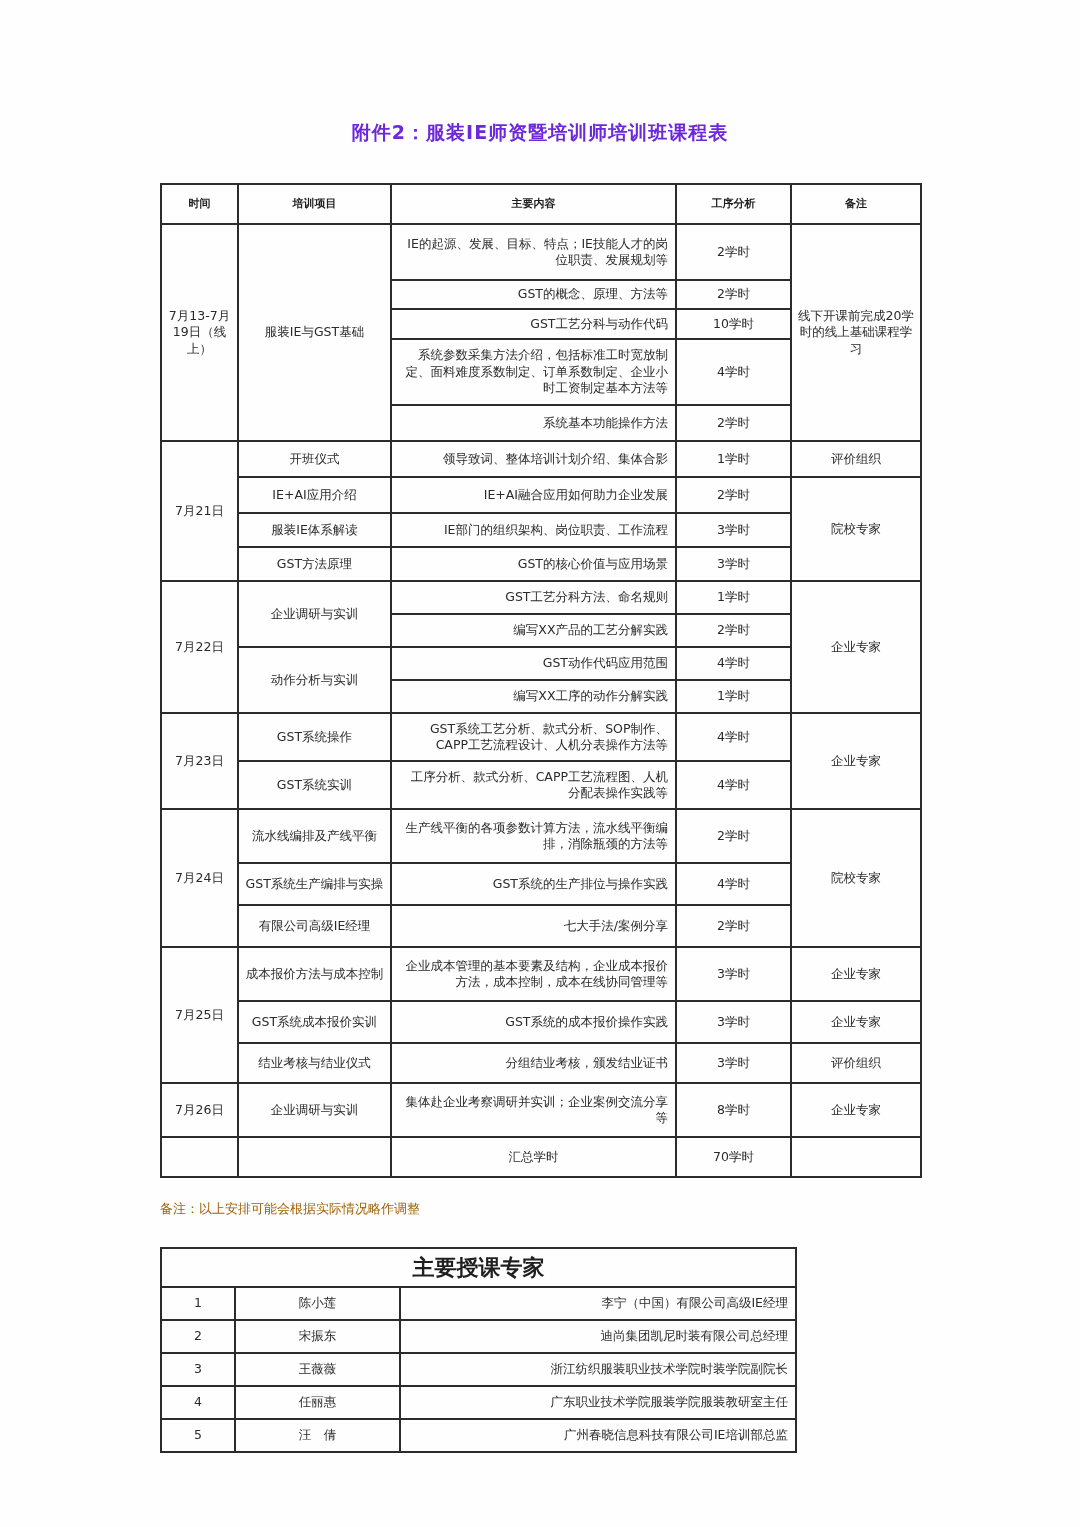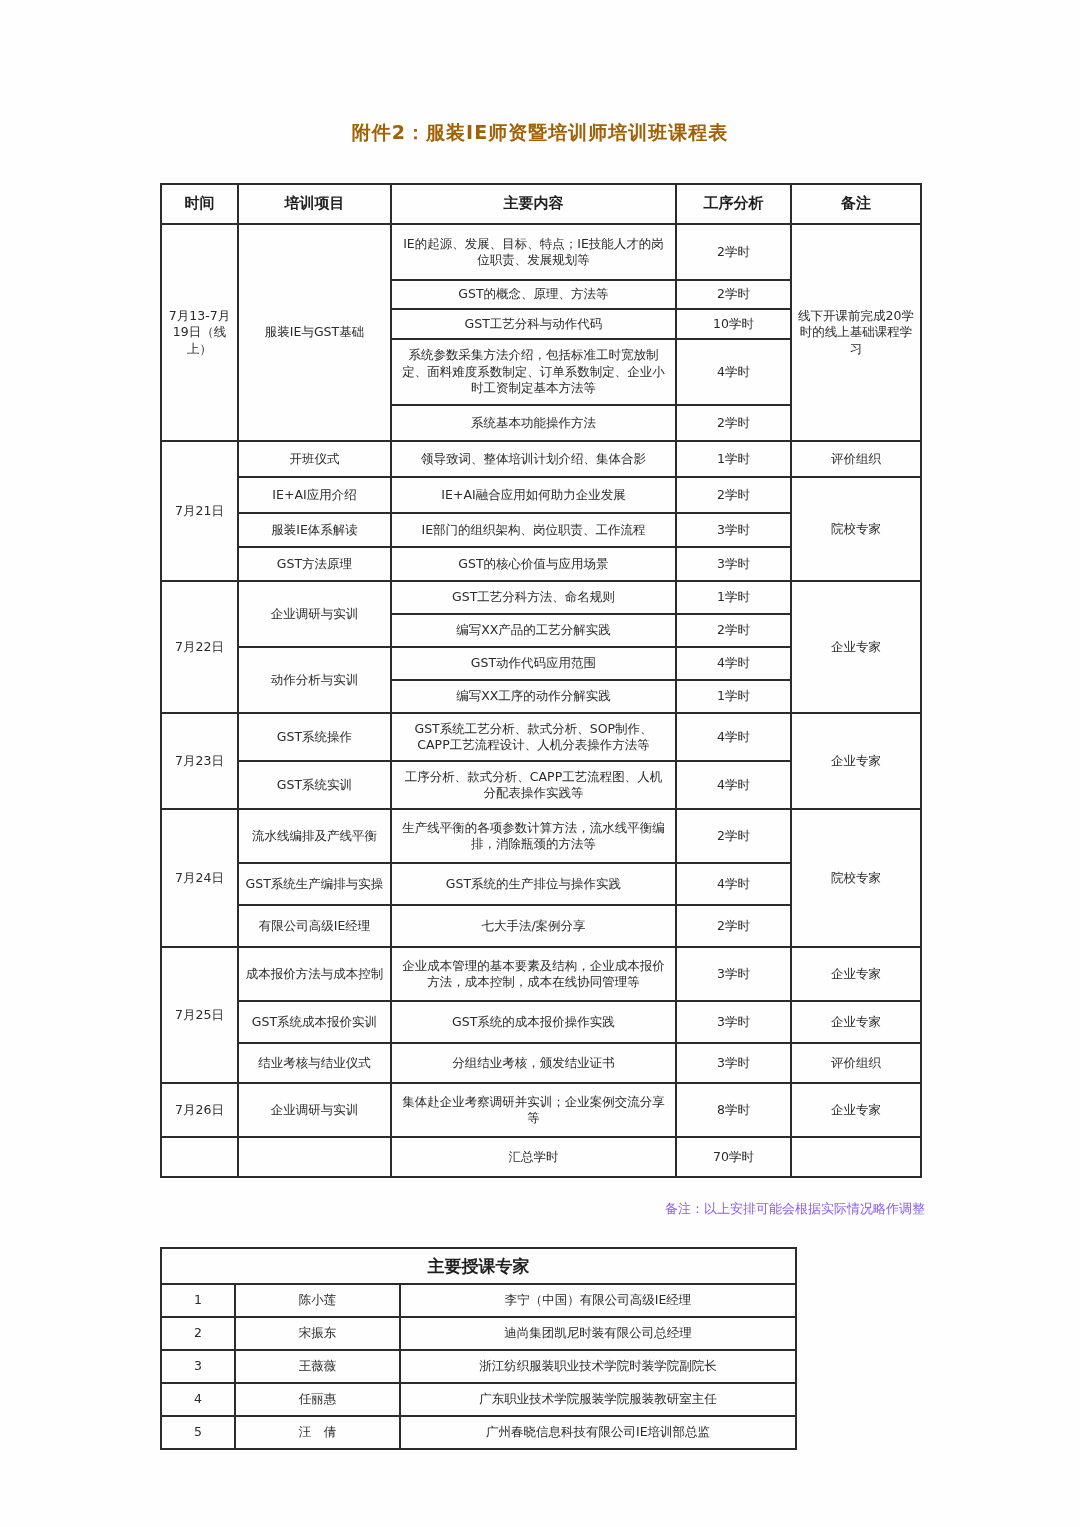--- a/index.html
+++ b/index.html
@@ -6,43 +6,43 @@
   html,body { background:#ffffff; }
   body {
     width:1080px; height:1527px;
     font-family:"DejaVu Sans", sans-serif;
     color:#262626;
   }
   .page { position:relative; width:1080px; height:1527px; background:#fefefe; overflow:hidden; }
 
   .doc-title {
     position:absolute; top:120px; left:160px; width:760px;
-    text-align:center; font-size:19px; font-weight:bold; color:#a16207;
+    text-align:center; font-size:19px; font-weight:bold; color:#6d28d9;
     letter-spacing:1px;
   }
 
   table { border-collapse:collapse; table-layout:fixed; }
   td, th {
     border:2px solid #2b2b2b;
     font-size:12.5px; line-height:1.32;
     vertical-align:middle;
     word-break:break-word;
     color:#2a2a2a;
   }
-  th { font-weight:bold; font-size:15px; color:#1f1f1f; }
+  th { font-weight:bold; font-size:11px; color:#1f1f1f; }
   .c { text-align:center; padding:3px 4px; }
-  .l { text-align:center; padding:3px 7px; }
+  .l { text-align:right; padding:3px 7px; }
 
   table.schedule { position:absolute; top:183px; left:160px; width:760px; }
   table.experts  { position:absolute; top:1247px; left:160px; width:635px; }
-  table.experts th { font-size:17px; padding:4px 0; }
+  table.experts th { font-size:22px; padding:4px 0; }
 
   .footnote {
     position:absolute; top:1200px; left:160px; width:765px;
-    text-align:right; font-size:13px; color:#8b5cf6;
+    font-size:13px; color:#a16207;
   }
 </style>
 </head>
 <body>
 
 <div class="page">
 
   <div class="doc-title">附件2：服装IE师资暨培训师培训班课程表</div>
 
   <table class="schedule">

